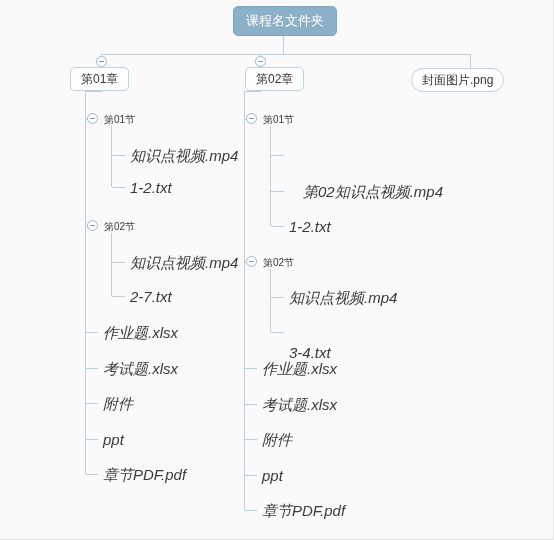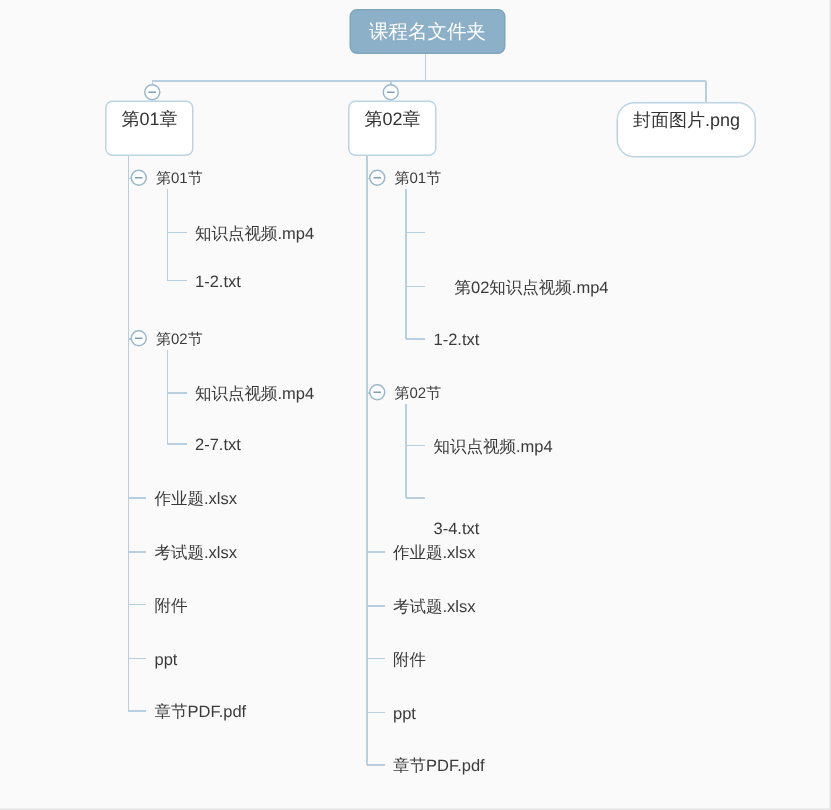--- a/index.html
+++ b/index.html
@@ -48,34 +48,35 @@
     padding: 0 12px;
   }
   
   .box-node {
     background: #ffffff;
     border: 1px solid #bcd4e4;
     border-radius: 5px;
     color: #333333;
     font-size: 12px;
     line-height: 22px;
-    height: 37px;
+    height: 24px;
     text-align: left;
     padding: 0 10px;
   }
   
   .text-node {
     color: #3a3a3a;
     font-size: 10px;
     line-height: 14px;
   }
   .leaf-node {
     color: #3a3a3a;
-    font-size: 11px;
+    font-size: 15px;
     line-height: 14px;
+    font-style: italic;
   }
   .toggle {
     position: absolute;
     width: 11px;
     height: 11px;
     border: 1px solid #9ab8cd;
     border-radius: 50%;
     background: #ffffff;
     box-sizing: border-box;
   }
@@ -150,21 +151,21 @@
   <div class="node root-node" style="left:233px; top:6px;">
     <span>课程名文件夹</span>
   </div>
 
   <div class="toggle" style="left:96px; top:56px;"></div>
   <div class="node box-node" style="left:70px; top:67px;">
     <span>第01章</span>
   </div>
 
   <div class="toggle" style="left:255px; top:56px;"></div>
-  <div class="node box-node" style="left:232px; top:67px;">
+  <div class="node box-node" style="left:245px; top:67px;">
     <span>第02章</span>
   </div>
 
   <div class="node box-node" style="left:411px; top:68px;border-radius:12px;">
     <span>封面图片.png</span>
   </div>
 
   <div class="toggle" style="left:87px; top:113px;"></div>
   <div class="node text-node" style="left:104px; top:113px;">
     <span>第01节</span>

